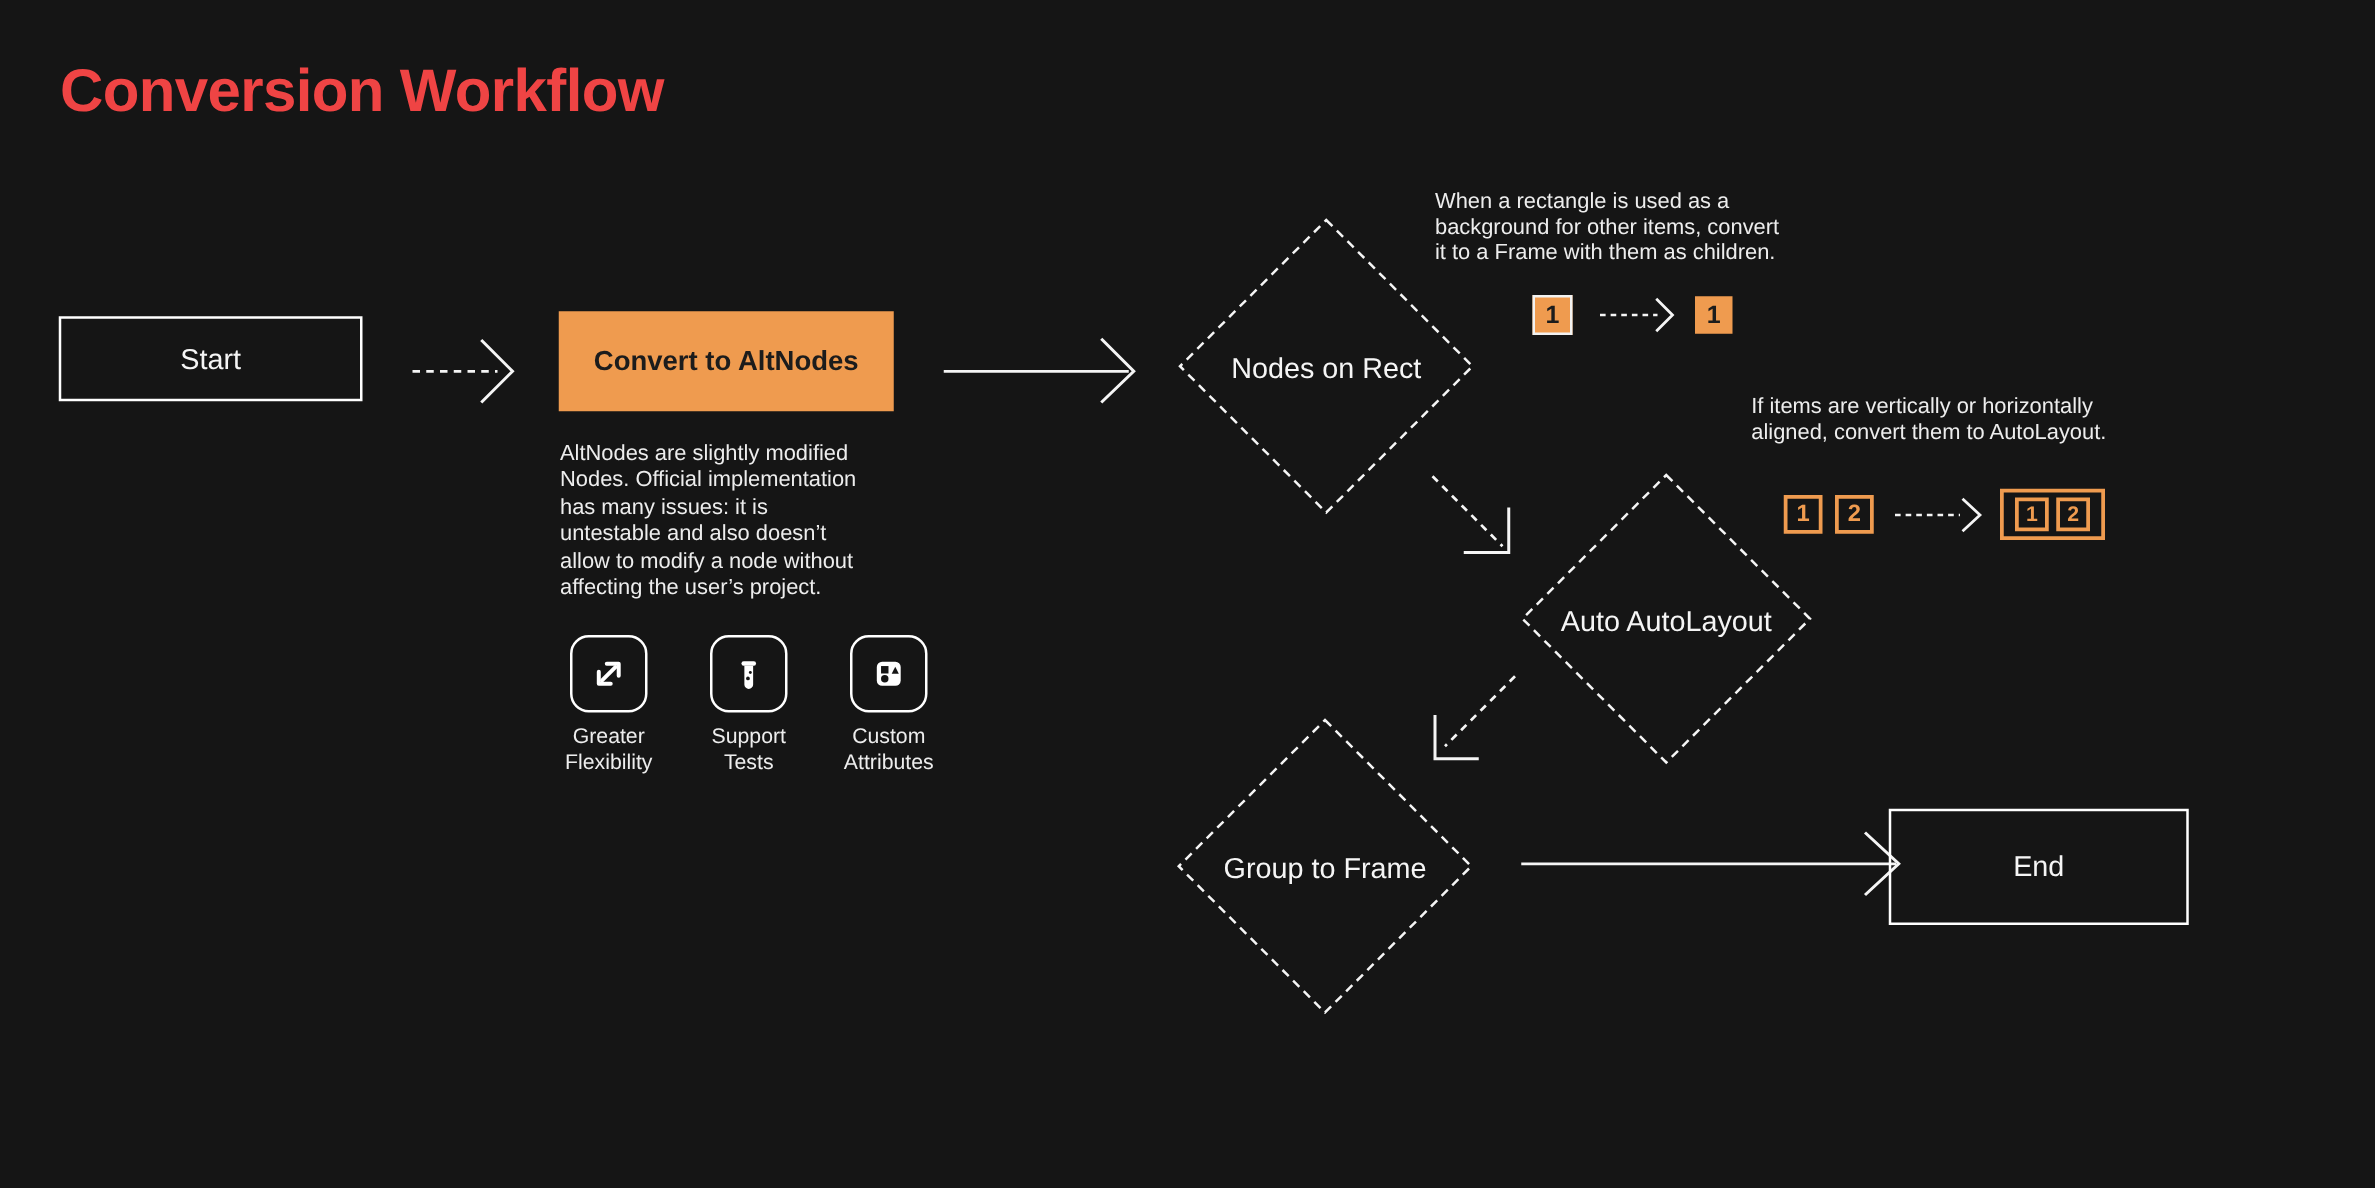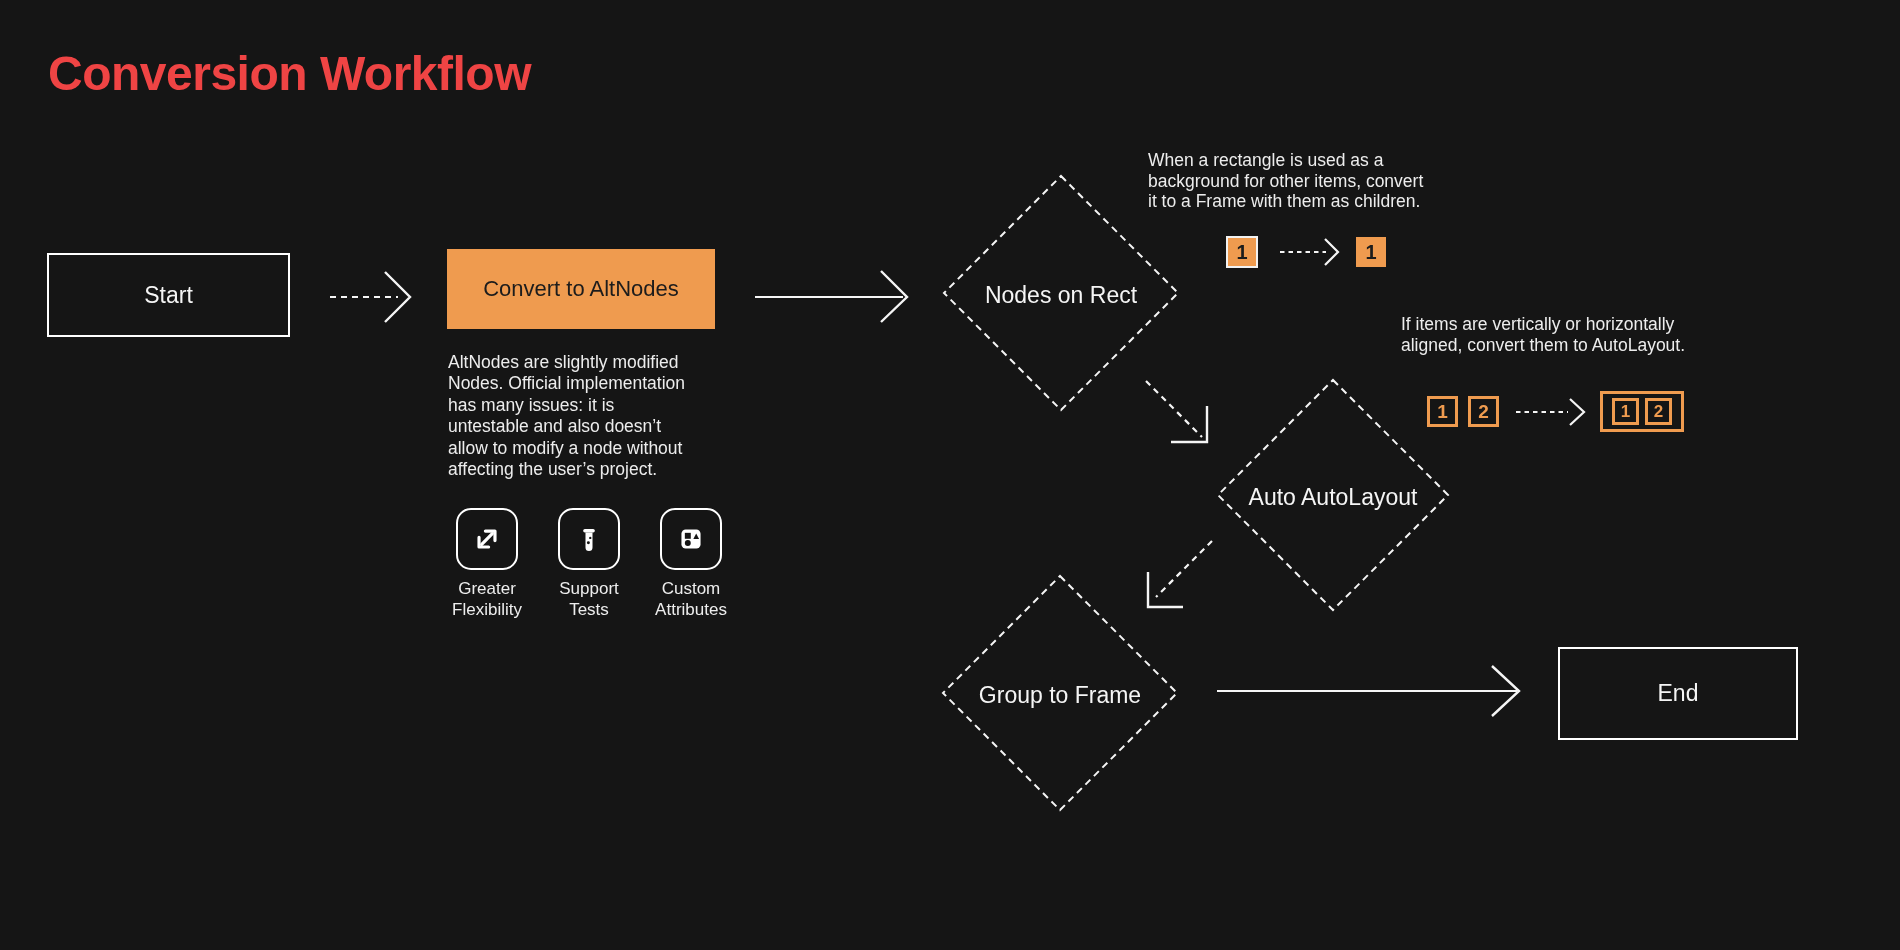--- a/index.html
+++ b/index.html
@@ -7,30 +7,30 @@
     --white:#F5F5F5;
     --orange:#EF9B4F;
     --dark-on-orange:#1C1C1C;
   }
   html,body{margin:0;padding:0;background:var(--bg);}
   body{font-family:"Liberation Sans","DejaVu Sans",sans-serif;}
   .canvas{position:relative;width:1900px;height:950px;background:var(--bg);overflow:hidden;}
   .overlay{position:absolute;left:0;top:0;pointer-events:none;}
   .title{position:absolute;left:48px;top:48px;margin:0;color:#ef4444;font-size:48px;font-weight:800;letter-spacing:-0.5px;line-height:1.1;}
   .rect-node{position:absolute;border:2px solid #FFFFFF;display:flex;align-items:center;justify-content:center;color:var(--white);font-size:23px;box-sizing:border-box;}
-  .node-start{left:47px;top:253px;width:243px;height:84px;}
-  .node-end{left:1558px;top:647px;width:240px;height:93px;}
-  .node-convert{left:447px;top:249px;width:268px;height:80px;background:var(--orange);border:none;color:var(--dark-on-orange);font-weight:400;font-size:22px;}
+  .node-start{left:47px;top:253px;width:243px;height:68px;}
+  .node-end{left:1511px;top:647px;width:240px;height:93px;}
+  .node-convert{left:447px;top:249px;width:268px;height:80px;background:var(--orange);border:none;color:var(--dark-on-orange);font-weight:700;font-size:22px;}
   .note{position:absolute;color:#EDEDED;font-size:17.5px;line-height:21.4px;white-space:pre-line;}
   .note-altnodes{left:448px;top:352px;}
   .note-rect{left:1148px;top:150px;line-height:20.6px;}
   .note-align{left:1401px;top:314px;line-height:20.6px;}
   .note-group{left:1130px;top:764px;line-height:20.6px;}
   .diamond-label{position:absolute;transform:translate(-50%,-50%);color:var(--white);font-size:23px;white-space:nowrap;}
-  .features{position:absolute;left:440px;top:508px;display:flex;gap:8px;}
+  .features{position:absolute;left:440px;top:508px;display:flex;gap:18px;}
   .feature{width:94px;display:flex;flex-direction:column;align-items:center;}
   .feature-box{width:62px;height:62px;box-sizing:border-box;border:2.5px solid #FFFFFF;border-radius:15px;display:flex;align-items:center;justify-content:center;}
   .feature-label{margin-top:8px;text-align:center;color:#EDEDED;font-size:17px;line-height:21px;white-space:pre-line;}
   .badge{position:absolute;box-sizing:border-box;display:flex;align-items:center;justify-content:center;font-weight:700;}
   .badge-fill{width:30px;height:30px;background:var(--orange);color:var(--dark-on-orange);font-size:20px;}
   .badge-bordered{border:2px solid #F2F2F2;width:32px;height:32px;}
   .badge-outline{width:31px;height:31px;border:3px solid var(--orange);color:var(--orange);font-size:19px;background:transparent;}
   .badge-group{position:absolute;left:1600px;top:391px;width:84px;height:41px;box-sizing:border-box;border:3px solid var(--orange);display:flex;align-items:center;justify-content:center;gap:6px;}
   .badge-inner{position:static;width:27px;height:27px;box-sizing:border-box;border:3px solid var(--orange);color:var(--orange);font-size:17px;font-weight:700;display:flex;align-items:center;justify-content:center;}
 </style>

